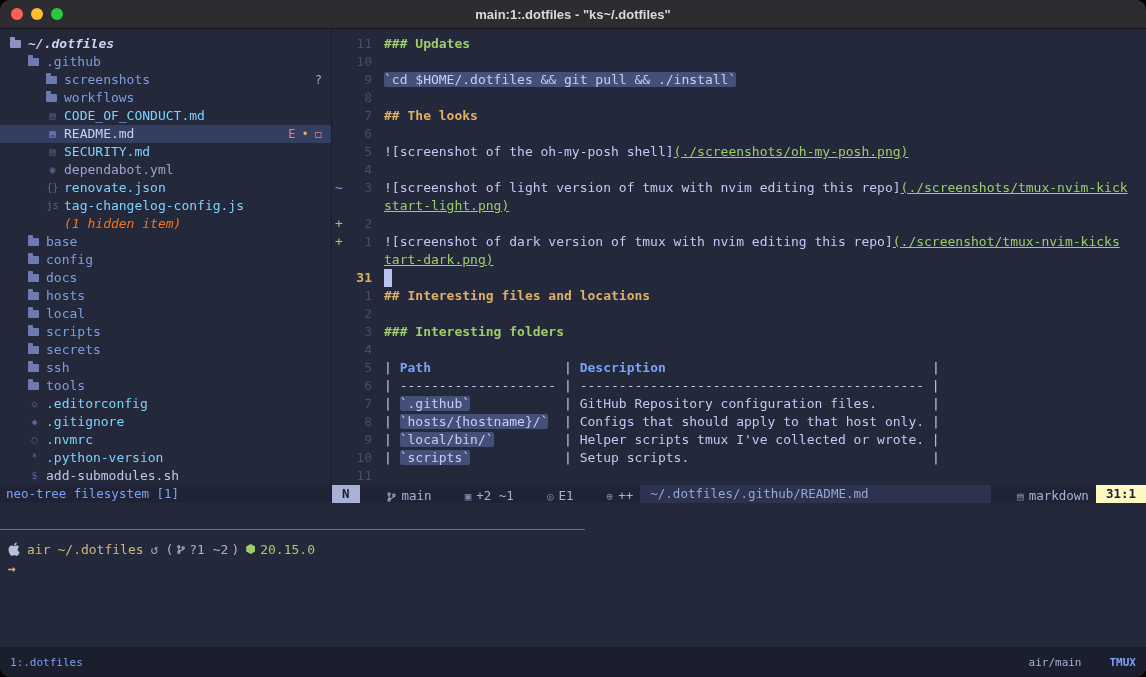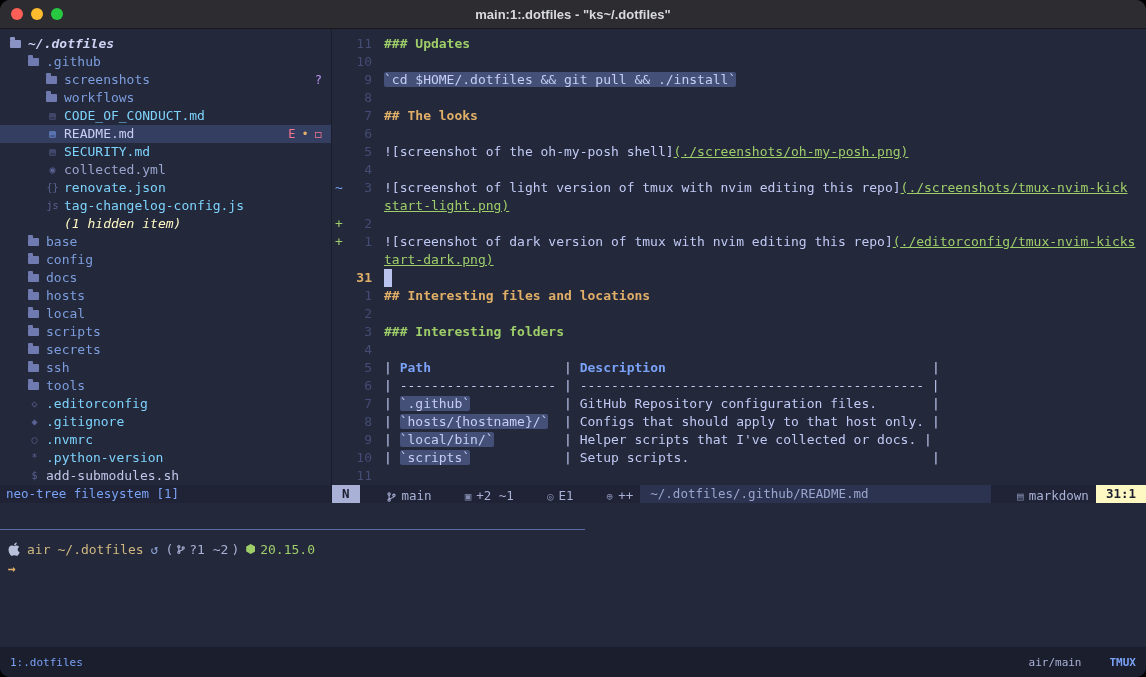--- a/index.html
+++ b/index.html
@@ -22,21 +22,21 @@
   .i-folder::before{content:"";position:absolute;top:-3px;left:0;width:5px;height:3px;background:inherit;border-radius:1px 1px 0 0;}
   .i-folder.open{background:#8b93c4;}
   .i-glyph{width:13px;margin-right:5px;color:#5b6394;font-size:10px;text-align:center;flex:none;}
   .tree-row.selected .i-glyph{color:#7aa2f7;}
   .st-root{color:#cdd3f3;font-weight:700;font-style:italic;}
   .st-folder{color:#7c9ede;}
   .st-dim{color:#7dd3fc;}
   .st-file{color:#9aa5ce;}
   .st-bright{color:#bfc7e8;}
   .st-selected{color:#c8d0f2;}
-  .st-hidden{color:#fef9c3;font-style:italic;}
+  .st-hidden{color:#f97316;font-style:italic;}
   .badges{position:absolute;right:9px;top:0;display:flex;gap:6px;font-size:12px;}
   .b-purple{color:#bb9af7}.b-red{color:#f7768e}.b-orange{color:#e0af68}
   .tree-status{flex:0 0 18px;background:#1f2335;color:#7aa2f7;line-height:18px;padding-left:6px;font-size:12.5px;}
   .vsep{width:1px;flex:0 0 1px;background:#1a1d2b;}
   
   .right-pane{flex:1;display:flex;flex-direction:column;min-width:0;}
   .ed-lines{flex:1;padding-top:6px;overflow:hidden;}
   .ed-row{height:18px;line-height:18px;display:flex;white-space:pre;}
   .ed-sign{width:14px;flex:none;text-align:center;}
   .sign-add{color:#9ece6a}.sign-change{color:#7aa2f7}
@@ -128,21 +128,21 @@
               <span class="b-orange">•</span>
               <span class="b-red">◻</span>
             </span>
           </div>
           <div class="tree-row" style="padding-left: 46px;">
             <span class="i-glyph">▤</span>
             <span class="tree-label st-dim">SECURITY.md</span>
           </div>
           <div class="tree-row" style="padding-left: 46px;">
             <span class="i-glyph">◉</span>
-            <span class="tree-label st-file">collected.yml</span>
+            <span class="tree-label st-file">dependabot.yml</span>
           </div>
           <div class="tree-row" style="padding-left: 46px;">
             <span class="i-glyph">{}</span>
             <span class="tree-label st-dim">renovate.json</span>
           </div>
           <div class="tree-row" style="padding-left: 46px;">
             <span class="i-glyph">js</span>
             <span class="tree-label st-dim">tag-changelog-config.js</span>
           </div>
           <div class="tree-row" style="padding-left: 46px;">
@@ -215,32 +215,32 @@
           <div class="ed-row"><span class="ed-sign"></span><span class="ed-num">10</span><span class="ed-text"></span></div>
           <div class="ed-row"><span class="ed-sign"></span><span class="ed-num">9</span><span class="ed-text"><span class="s-code">`cd $HOME/.dotfiles &amp;&amp; git pull &amp;&amp; ./install`</span></span></div>
           <div class="ed-row"><span class="ed-sign"></span><span class="ed-num">8</span><span class="ed-text"></span></div>
           <div class="ed-row"><span class="ed-sign"></span><span class="ed-num">7</span><span class="ed-text"><span class="s-h2">## The looks</span></span></div>
           <div class="ed-row"><span class="ed-sign"></span><span class="ed-num">6</span><span class="ed-text"></span></div>
           <div class="ed-row"><span class="ed-sign"></span><span class="ed-num">5</span><span class="ed-text"><span class="s-txt">![screenshot of the oh-my-posh shell]</span><span class="s-link">(./screenshots/oh-my-posh.png)</span></span></div>
           <div class="ed-row"><span class="ed-sign"></span><span class="ed-num">4</span><span class="ed-text"></span></div>
           <div class="ed-row"><span class="ed-sign sign-change">~</span><span class="ed-num">3</span><span class="ed-text"><span class="s-txt">![screenshot of light version of tmux with nvim editing this repo]</span><span class="s-link">(./screenshots/tmux-nvim-kick</span></span></div>
           <div class="ed-row"><span class="ed-sign"></span><span class="ed-num"></span><span class="ed-text"><span class="s-link">start-light.png)</span></span></div>
           <div class="ed-row"><span class="ed-sign sign-add">+</span><span class="ed-num">2</span><span class="ed-text"></span></div>
-          <div class="ed-row"><span class="ed-sign sign-add">+</span><span class="ed-num">1</span><span class="ed-text"><span class="s-txt">![screenshot of dark version of tmux with nvim editing this repo]</span><span class="s-link">(./editorconfig/tmux-nvim-kicks</span></span></div>
+          <div class="ed-row"><span class="ed-sign sign-add">+</span><span class="ed-num">1</span><span class="ed-text"><span class="s-txt">![screenshot of dark version of tmux with nvim editing this repo]</span><span class="s-link">(./screenshot/tmux-nvim-kicks</span></span></div>
           <div class="ed-row"><span class="ed-sign"></span><span class="ed-num"></span><span class="ed-text"><span class="s-link">tart-dark.png)</span></span></div>
           <div class="ed-row"><span class="ed-sign"></span><span class="ed-num cur">31</span><span class="ed-text"><span class="cursor"> </span></span></div>
           <div class="ed-row"><span class="ed-sign"></span><span class="ed-num">1</span><span class="ed-text"><span class="s-h2">## Interesting files and locations</span></span></div>
           <div class="ed-row"><span class="ed-sign"></span><span class="ed-num">2</span><span class="ed-text"></span></div>
           <div class="ed-row"><span class="ed-sign"></span><span class="ed-num">3</span><span class="ed-text"><span class="s-h3">### Interesting folders</span></span></div>
           <div class="ed-row"><span class="ed-sign"></span><span class="ed-num">4</span><span class="ed-text"></span></div>
           <div class="ed-row"><span class="ed-sign"></span><span class="ed-num">5</span><span class="ed-text"><span class="s-txt">| </span><span class="s-tblh">Path</span><span class="s-txt">                 | </span><span class="s-tblh">Description</span><span class="s-txt">                                  |</span></span></div>
           <div class="ed-row"><span class="ed-sign"></span><span class="ed-num">6</span><span class="ed-text"><span class="s-txt">| -------------------- | -------------------------------------------- |</span></span></div>
           <div class="ed-row"><span class="ed-sign"></span><span class="ed-num">7</span><span class="ed-text"><span class="s-txt">| </span><span class="s-code">`.github`</span><span class="s-txt">            | GitHub Repository configuration files.       |</span></span></div>
           <div class="ed-row"><span class="ed-sign"></span><span class="ed-num">8</span><span class="ed-text"><span class="s-txt">| </span><span class="s-code">`hosts/{hostname}/`</span><span class="s-txt">  | Configs that should apply to that host only. |</span></span></div>
-          <div class="ed-row"><span class="ed-sign"></span><span class="ed-num">9</span><span class="ed-text"><span class="s-txt">| </span><span class="s-code">`local/bin/`</span><span class="s-txt">         | Helper scripts that I've collected or docs. |</span></span></div>
+          <div class="ed-row"><span class="ed-sign"></span><span class="ed-num">9</span><span class="ed-text"><span class="s-txt">| </span><span class="s-code">`local/bin/`</span><span class="s-txt">         | Helper scripts tmux I've collected or wrote. |</span></span></div>
           <div class="ed-row"><span class="ed-sign"></span><span class="ed-num">10</span><span class="ed-text"><span class="s-txt">| </span><span class="s-code">`scripts`</span><span class="s-txt">            | Setup scripts.                               |</span></span></div>
           <div class="ed-row"><span class="ed-sign"></span><span class="ed-num">11</span><span class="ed-text"></span></div>
         </div>
       <div class="lualine">
         <span class="sl-mode">N</span>
         <span class="sl-seg">
           <svg class="branch-svg" width="11" height="12" viewBox="0 0 16 16">
             <g fill="none" stroke="#a9b1d6" stroke-width="1.6">
               <circle cx="4.5" cy="3.5" r="1.7"></circle>
                 <circle cx="4.5" cy="12.5" r="1.7"></circle>

